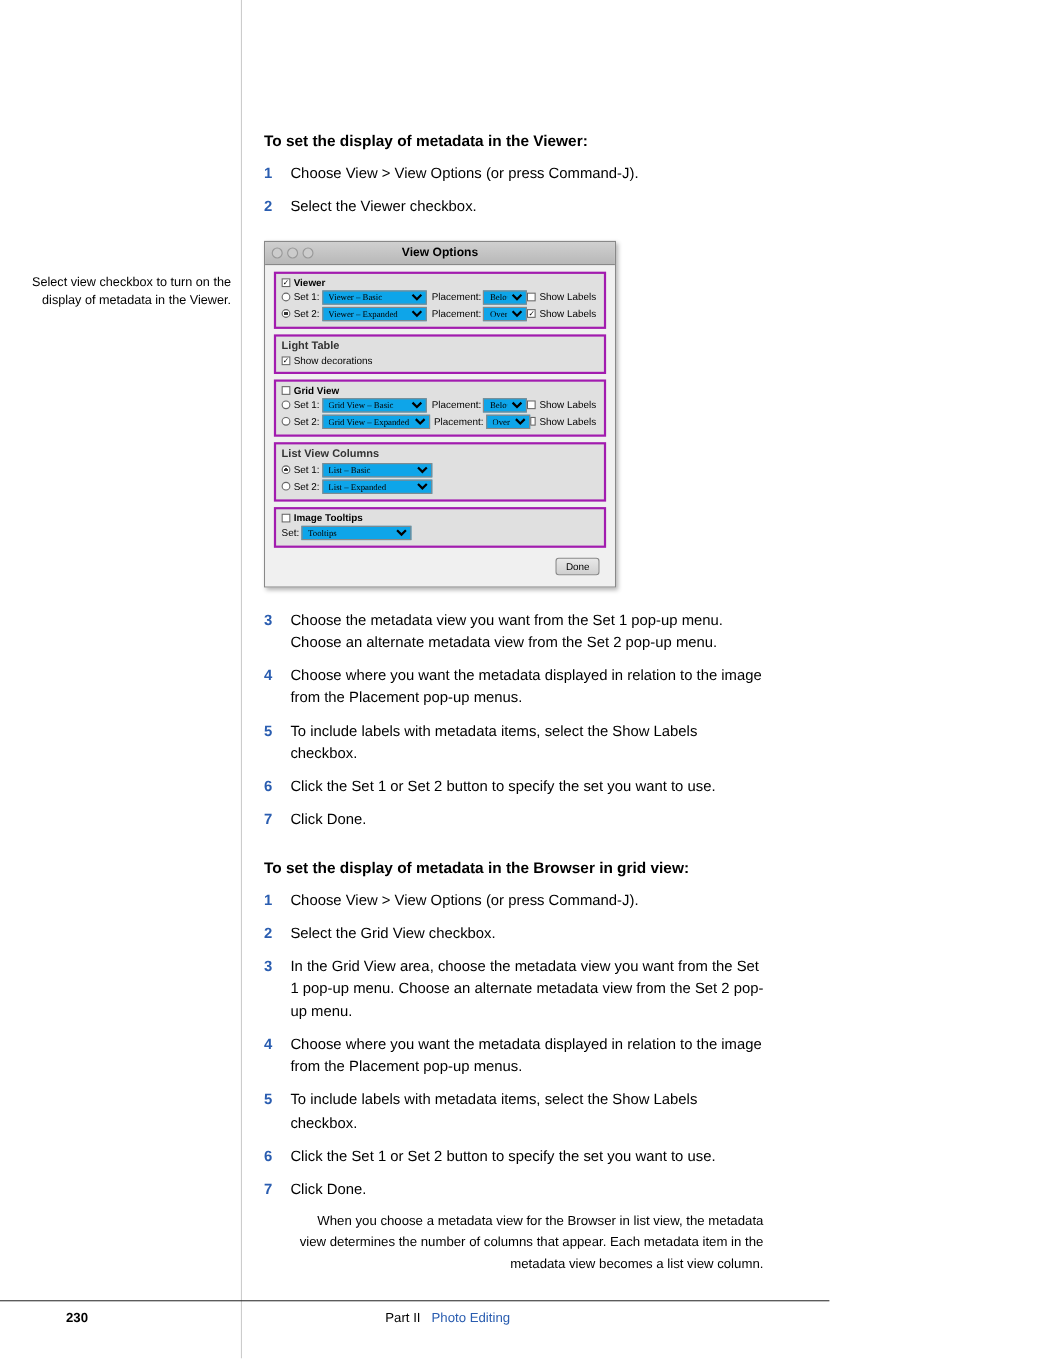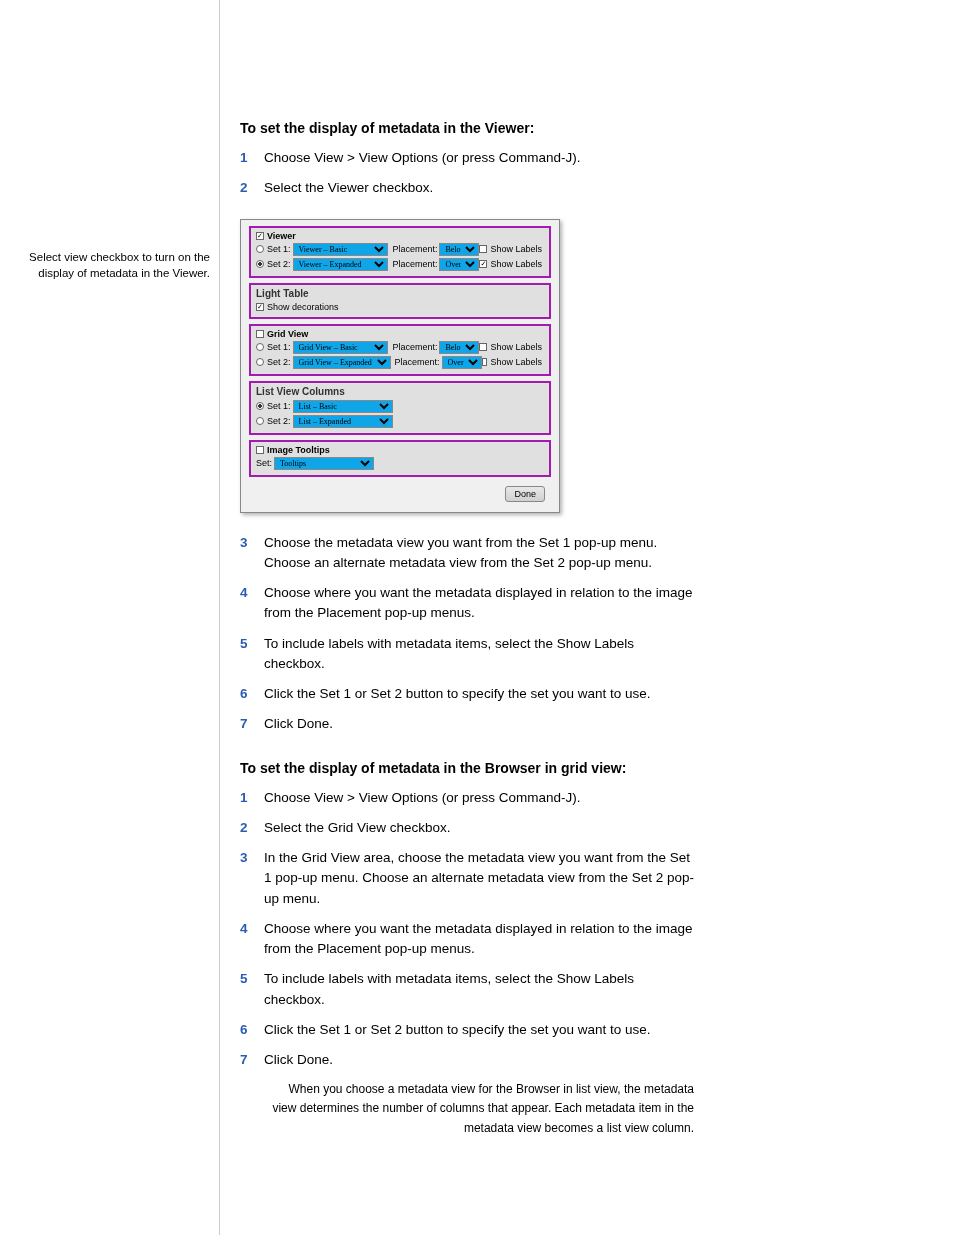--- a/index.html
+++ b/index.html
@@ -293,20 +293,28 @@
       <span class="step-text">Select the Viewer checkbox.</span>
     </div>
 
     <div class="dialog-container">
 
       <div class="dialog-annotation">
         <span>Select view checkbox to turn on the display of metadata in the Viewer.</span>
       </div>
 
       <div class="dialog-box">
+        <div class="dialog-titlebar">
+          <div class="dialog-controls">
+            <div class="dialog-dot"></div>
+            <div class="dialog-dot"></div>
+            <div class="dialog-dot"></div>
+          </div>
+          <span>View Options</span>
+        </div>
         <div class="dialog-content">
 
           <div class="dialog-section">
             <div class="dialog-row">
               <div class="dialog-checkbox checked"></div>
               <span class="dialog-label-small" style="font-weight:bold;">Viewer</span>
             </div>
 
             <div class="dialog-row">
               <div class="dialog-radio"></div>
@@ -486,14 +494,20 @@
 
     <div class="step-item">
       <span class="step-number">7</span>
       <span class="step-text">Click Done.</span>
     </div>
 
     <div class="body-paragraph" style="margin-left:24px;">When you choose a metadata view for the Browser in list view, the metadata view determines the number of columns that appear. Each metadata item in the metadata view becomes a list view column.</div>
 
   </div>
 
+  <div class="page-footer">
+    <span class="footer-page-num">230</span>
+    <span class="footer-part-label">
+      <span class="part-roman">Part II</span>&nbsp;&nbsp;&nbsp;<span class="part-title" style="color:#2a5db0;">Photo Editing</span>
+    </span>
+  </div>
 
 </div>
 
 </body></html>

